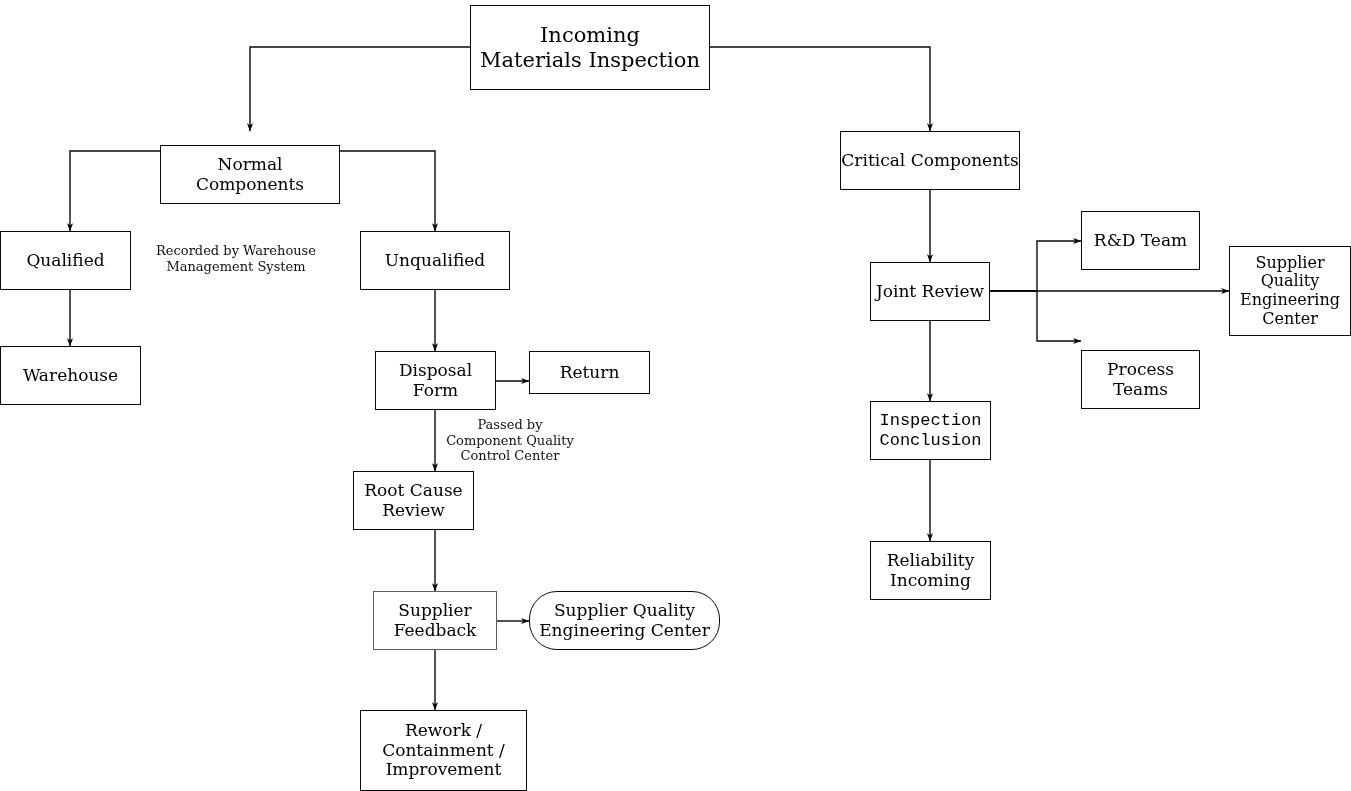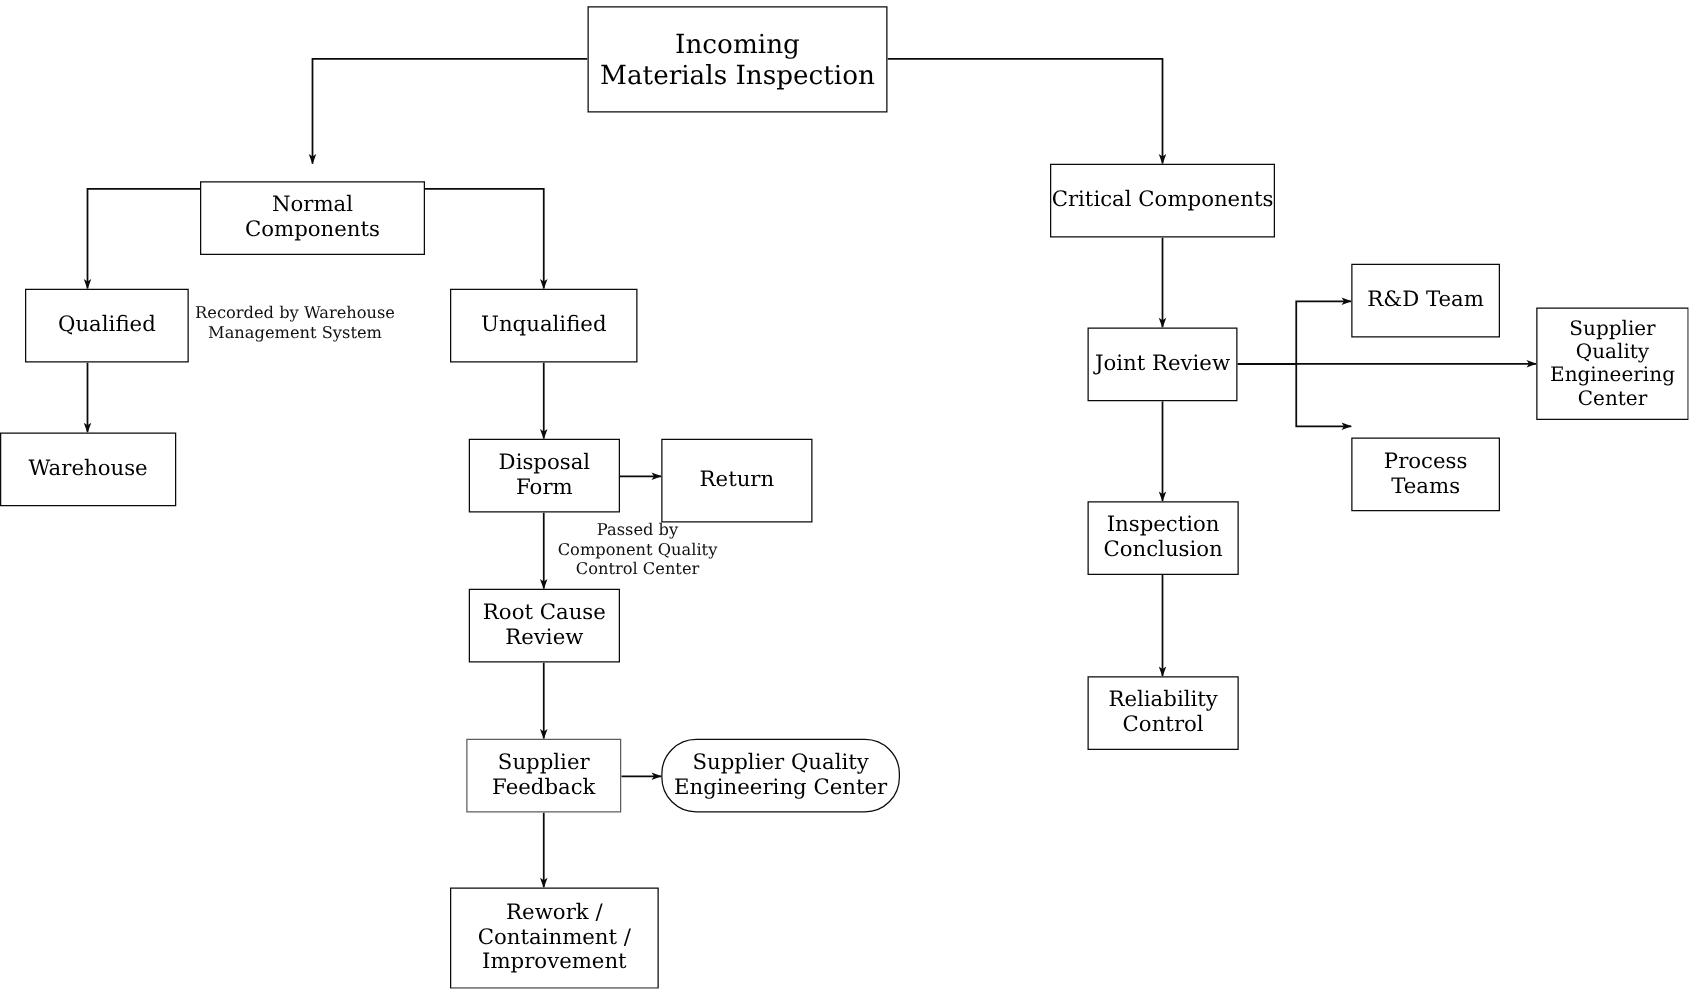--- a/index.html
+++ b/index.html
@@ -83,47 +83,47 @@
         <path d="M 930,321 L 930,401" marker-end="url(#arrowhead)"></path>
         <path d="M 930,460 L 930,541" marker-end="url(#arrowhead)"></path>
       </g>
   </svg>
 
   <div id="node-layer">
       <div class="node" style="left: 470px; top: 5px; width: 240px; height: 85px; font-size: 21px;">Incoming
 Materials Inspection</div>
       <div class="node" style="left: 160px; top: 145px; width: 180px; height: 59px; font-size: 17px;">Normal Components</div>
       <div class="node" style="left: 840px; top: 131px; width: 180px; height: 59px; font-size: 17px;">Critical Components</div>
-      <div class="node" style="left: 0px; top: 231px; width: 131px; height: 59px; font-size: 17px; margin-left: 20px;">Qualified</div>
+      <div class="node" style="left: 0px; top: 231px; width: 131px; height: 59px; font-size: 17px;">Qualified</div>
       <div class="node" style="left: 360px; top: 231px; width: 150px; height: 59px; font-size: 17px;">Unqualified</div>
       <div class="node" style="left: 0px; top: 346px; width: 141px; height: 59px; font-size: 17px;">Warehouse</div>
       <div class="node" style="left: 375px; top: 351px; width: 121px; height: 59px; font-size: 17px;">Disposal
 Form</div>
-      <div class="node" style="left: 529px; top: 351px; width: 121px; height: 67px; font-size: 17px;">Return</div>
-      <div class="node" style="left: 375px; top: 471px; width: 121px; height: 59px; font-size: 17px;">Root Cause
+      <div class="node" style="left: 529px; top: 351px; width: 121px; height: 43px; font-size: 17px;">Return</div>
+      <div class="node" style="left: 353px; top: 471px; width: 121px; height: 59px; font-size: 17px;">Root Cause
 Review</div>
       <div class="node soft" style="left: 373px; top: 591px; width: 124px; height: 59px; font-size: 17px;">Supplier
 Feedback</div>
       <div class="node" style="left: 529px; top: 591px; width: 191px; height: 59px; font-size: 17px; border-radius: 28px;">Supplier Quality
 Engineering Center</div>
       <div class="node" style="left: 360px; top: 710px; width: 167px; height: 81px; font-size: 17px;">Rework /
 Containment /
 Improvement</div>
       <div class="node" style="left: 870px; top: 262px; width: 120px; height: 59px; font-size: 17px;">Joint Review</div>
       <div class="node" style="left: 1081px; top: 211px; width: 119px; height: 59px; font-size: 17px;">R&amp;D Team</div>
       <div class="node" style="left: 1081px; top: 311px; width: 119px; height: 59px; font-size: 17px; margin-top: 39px;">Process
 Teams</div>
       <div class="node" style="left: 1229px; top: 246px; width: 122px; height: 90px; font-size: 16px;">Supplier
 Quality
 Engineering
 Center</div>
-      <div class="node" style="left: 870px; top: 401px; width: 121px; height: 59px; font-size: 17px;">Inspection
+      <div class="node" style="left: 870px; top: 401px; width: 121px; height: 59px; font-size: 17px; font-family: Liberation Mono, monospace;">Inspection
 Conclusion</div>
       <div class="node" style="left: 870px; top: 541px; width: 121px; height: 59px; font-size: 17px;">Reliability
-Control</div>
+Incoming</div>
     </div>
   <div id="label-layer">
       <div class="edge-label" style="left: 141px; top: 243px; width: 190px; font-size: 13px;">Recorded by Warehouse
 Management System</div>
       <div class="edge-label" style="left: 420px; top: 417px; width: 180px; font-size: 13px;">Passed by
 Component Quality
 Control Center</div>
     </div>
 
 </div>

